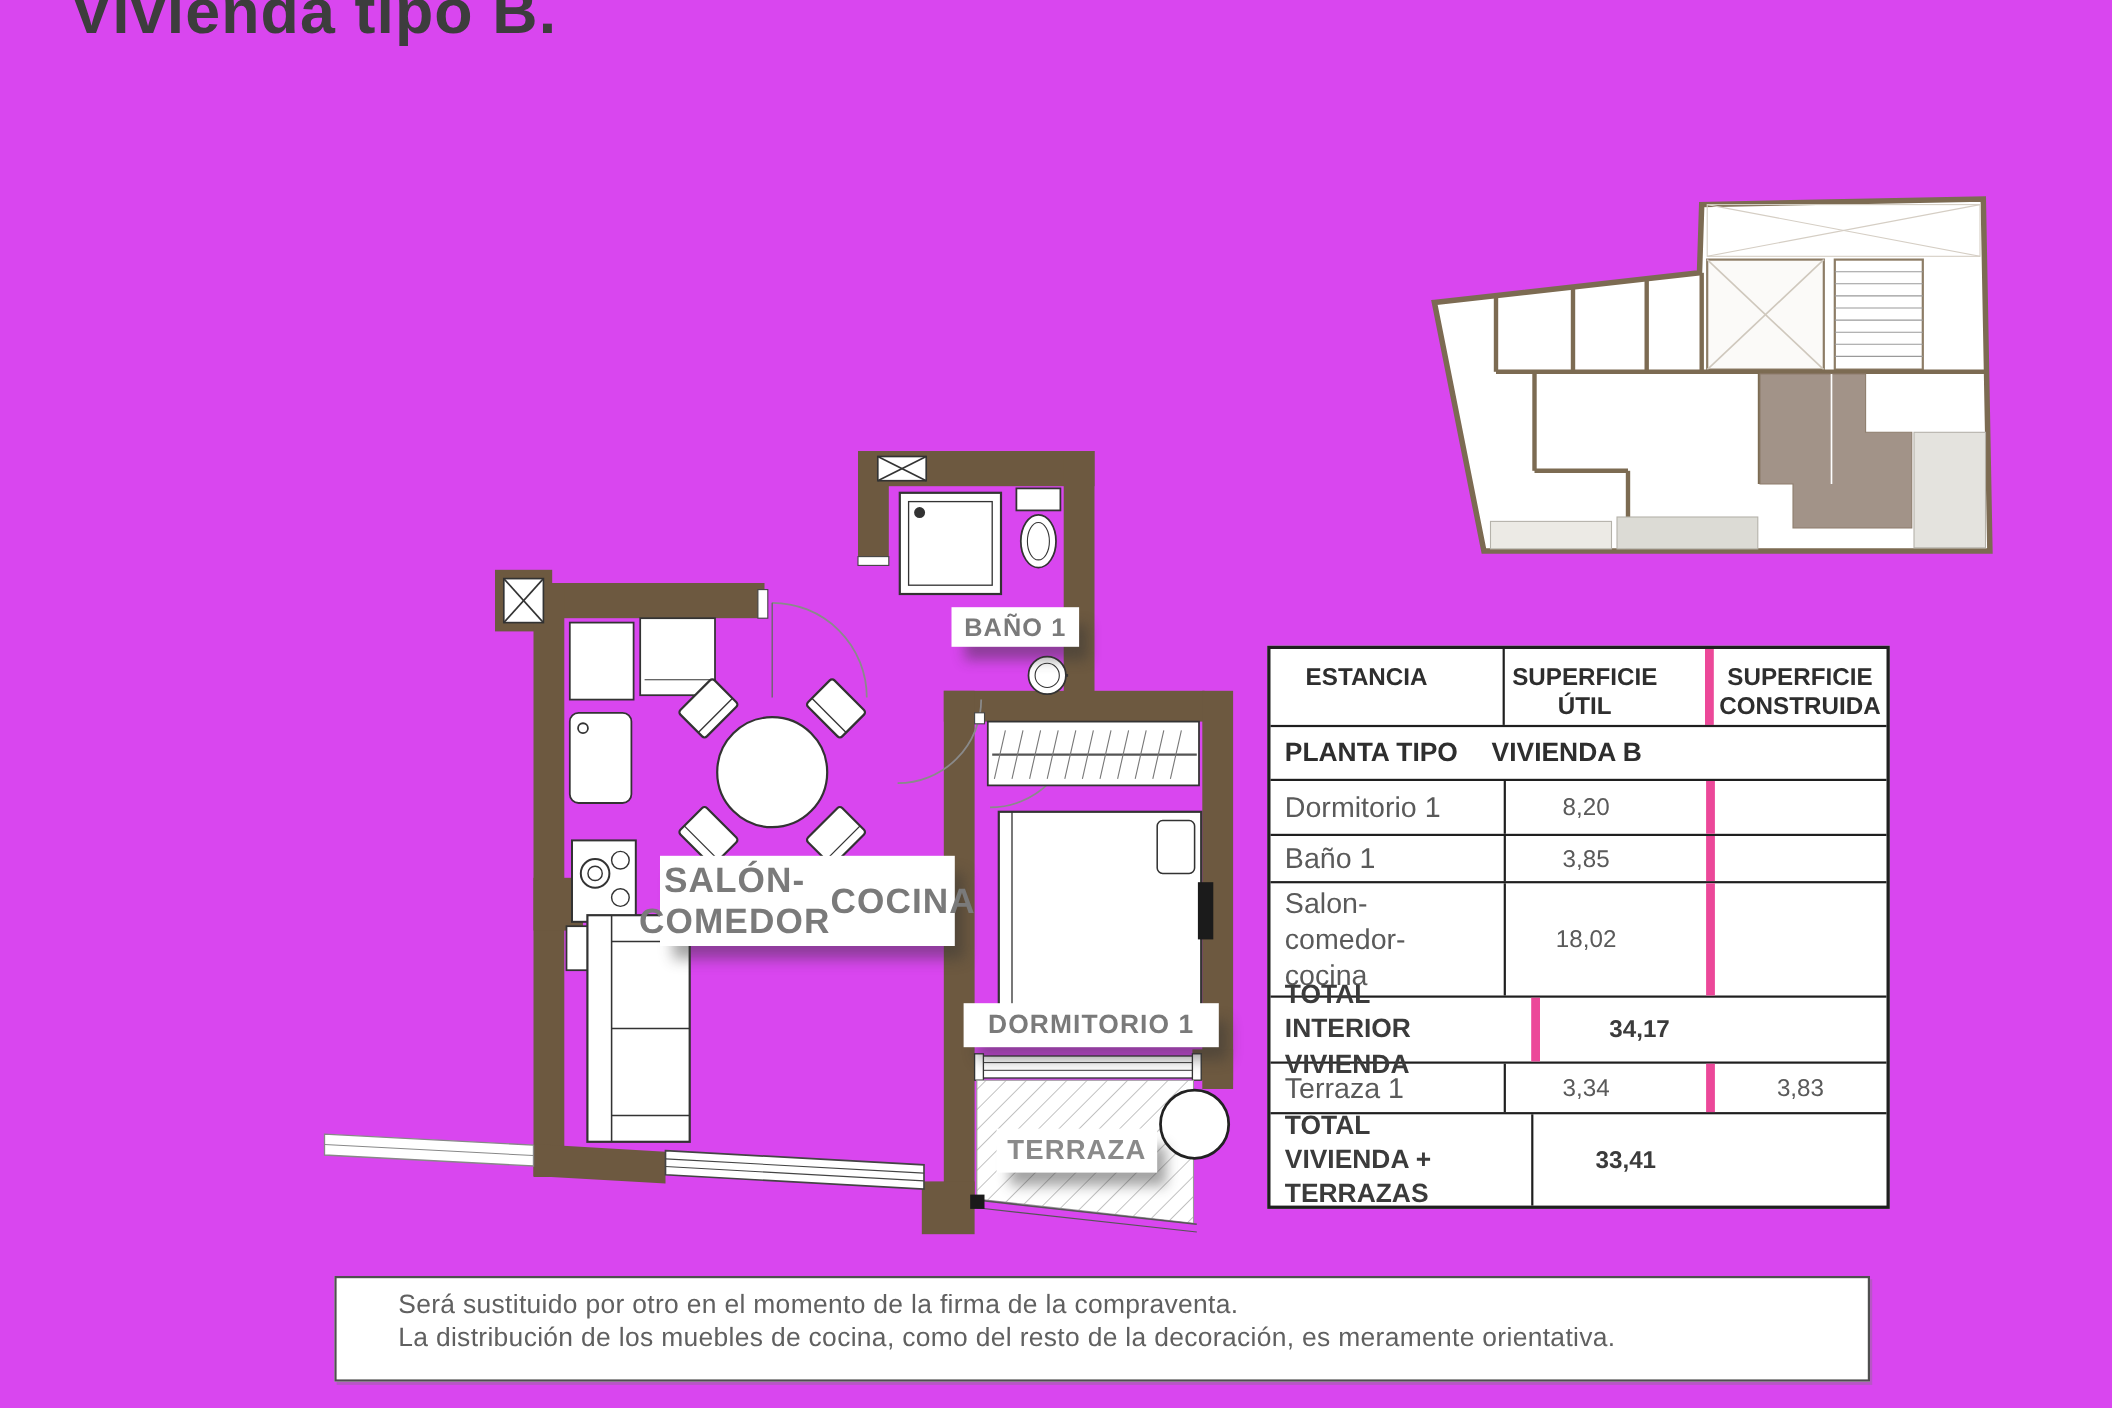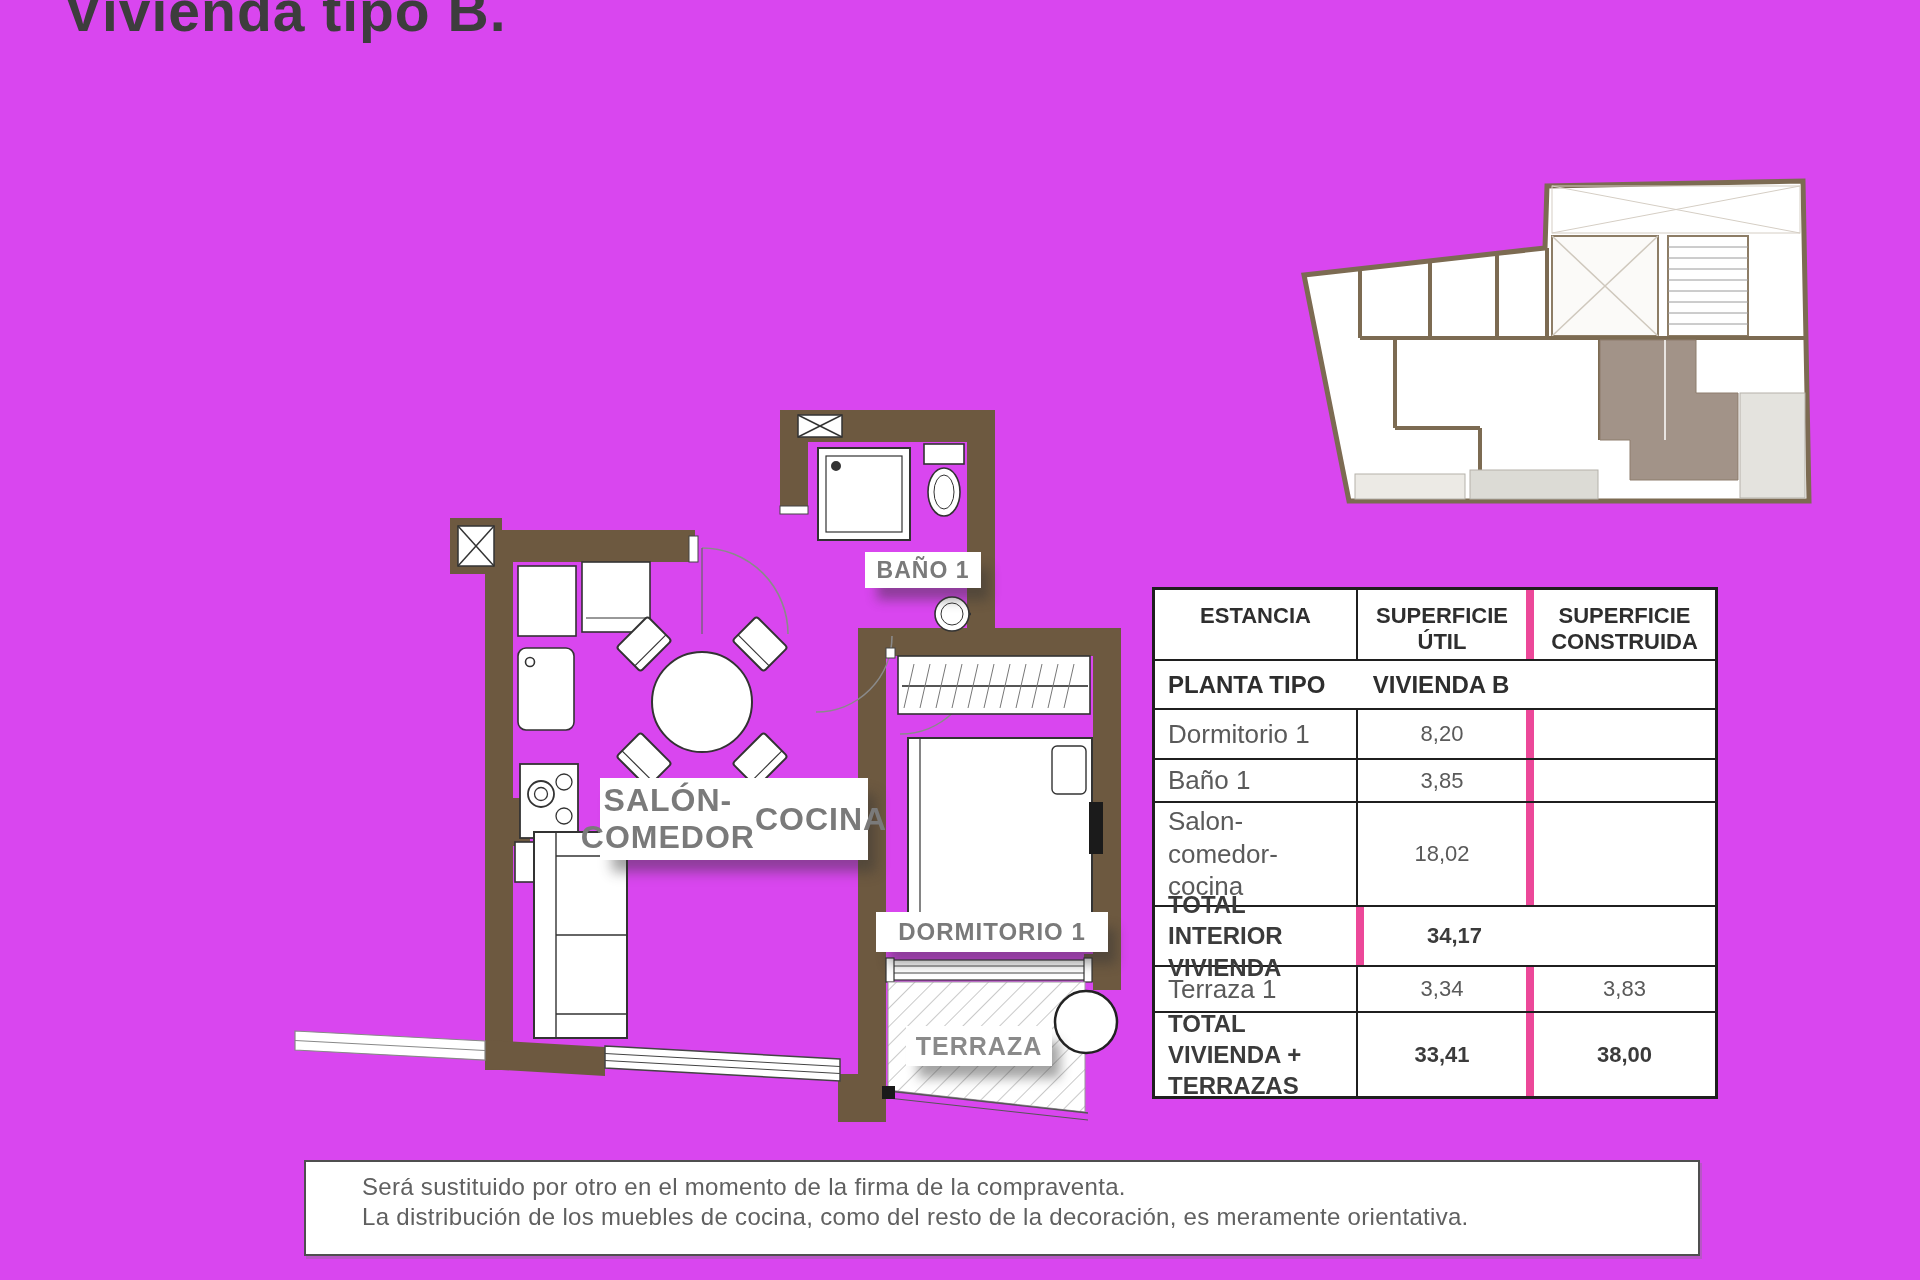--- a/index.html
+++ b/index.html
@@ -24,36 +24,36 @@
   }
   .plaque.bano{left:865px;top:552px;width:116px;height:36px;font-size:23px;}
   .plaque.salon{left:600px;top:778px;width:268px;height:82px;font-size:32px;}
   .plaque.dorm{left:876px;top:912px;width:232px;height:40px;font-size:24px;}
   .plaque.terraza{left:906px;top:1026px;width:146px;height:40px;font-size:25px;color:#8a8a8a;}
   
   .atable{
     position:absolute;left:1152px;top:587px;width:560px;
     border:3px solid #1f1f1f;background:#fff;box-sizing:content-box;
   }
-  .row{display:flex;border-top:2px solid #1f1f1f;box-sizing:border-box;}
+  .row{display:flex;border-top:2px solid #1f1f1f;box-sizing:border-box;gap:36px;}
   .row.thead{border-top:none;height:69px;}
   .row.planta{height:49px;position:relative;align-items:center;}
   .r1{height:50px}.r2{height:43px}.r3{height:104px}.r4{height:60px}.r5{height:46px}.r6{height:85px}
   .c1{width:201px;box-sizing:border-box;}
   .c2{width:170px;border-left:2px solid #1f1f1f;box-sizing:border-box;}
   .c3{width:189px;border-left:8px solid #ec4899;box-sizing:border-box;}
   .th{display:flex;align-items:flex-start;justify-content:center;padding-top:13px;
       font-weight:bold;font-size:22px;color:#2e2e2e;text-align:center;line-height:1.2;}
   .cell-name{display:flex;align-items:center;padding:4px 6px 4px 13px;
       font-size:26px;color:#5a5a5a;line-height:1.25;}
   .cell-val{display:flex;align-items:center;justify-content:center;font-size:22px;color:#5a5a5a;}
   .total .cell-name{font-weight:bold;font-size:24px;color:#3b3b3b;line-height:1.3;}
   .total .cell-val{font-weight:bold;color:#3b3b3b;}
   .planta-label{font-weight:bold;font-size:24px;color:#2e2e2e;padding-left:13px;}
-  .planta-value{position:absolute;left:201px;width:170px;text-align:center;
+  .planta-value{position:absolute;left:201px;width:170px;text-align:left;
       font-weight:bold;font-size:24px;color:#2e2e2e;}
   
   .disclaimer{
     position:absolute;left:304px;top:1160px;width:1396px;height:96px;
     border:2px solid #4f4f4f;background:#fff;z-index:5;
     box-shadow:2px 3px 0 rgba(120,120,120,0.35);
     padding:10px 0 0 56px;box-sizing:border-box;
   }
   .disclaimer span{display:block;font-size:24px;color:#606060;line-height:30px;letter-spacing:0.3px;}
 </style>
@@ -312,21 +312,20 @@
       <div class="c3 cell-val">34,17</div>
     </div>
     <div class="row r5">
       <div class="c1 cell-name">Terraza 1</div>
       <div class="c2 cell-val">3,34</div>
       <div class="c3 cell-val">3,83</div>
     </div>
     <div class="row r6 total">
       <div class="c1 cell-name">TOTAL VIVIENDA + TERRAZAS</div>
       <div class="c2 cell-val">33,41</div>
-      <div class="c3 cell-val">38,00</div>
     </div>
   </div>
 
   <div class="disclaimer">
     <span>Será sustituido por otro en el momento de la firma de la compraventa.</span>
     <span>La distribución de los muebles de cocina, como del resto de la decoración, es meramente orientativa.</span>
   </div>
 
 </div>
 

